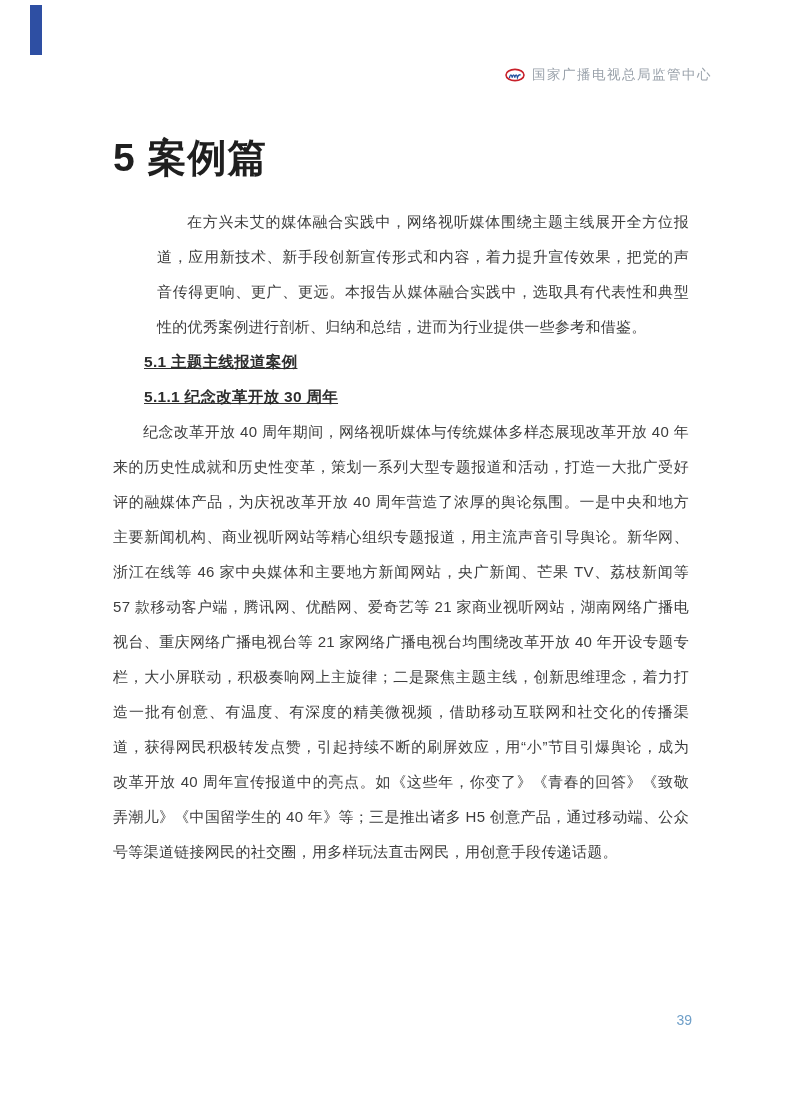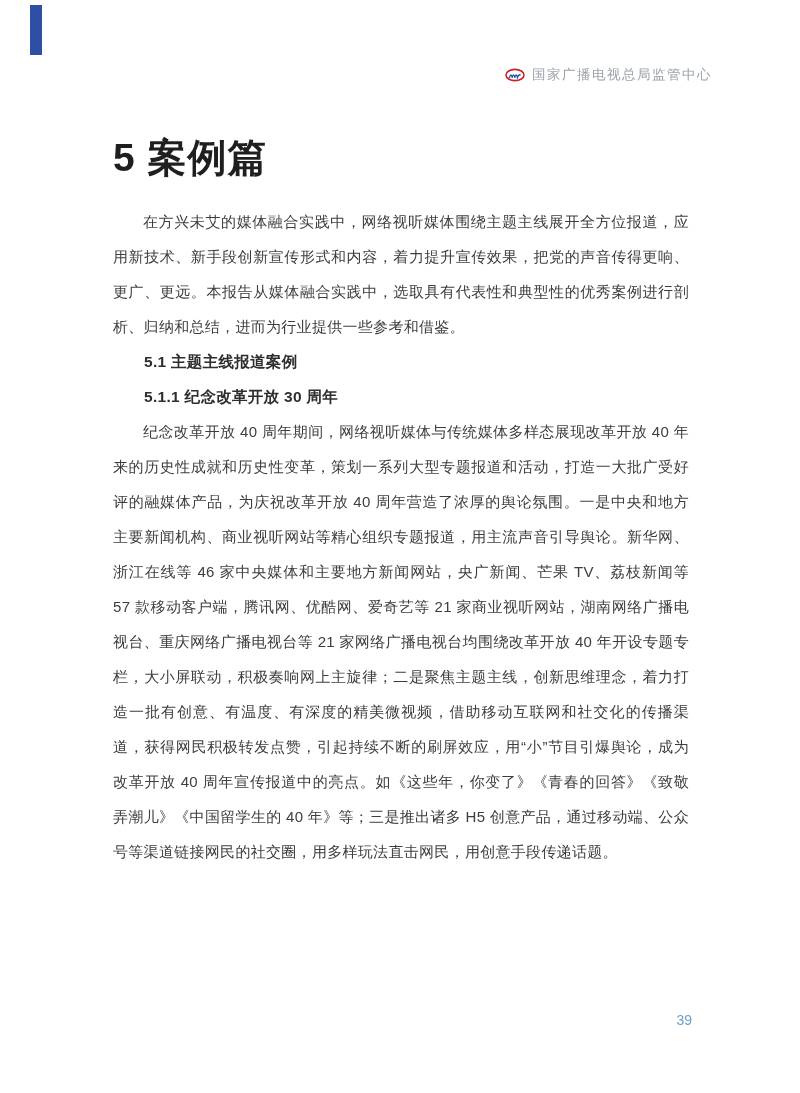--- a/index.html
+++ b/index.html
@@ -49,29 +49,30 @@
   .body-para {
     margin: 0;
     font-size: 15px;
     line-height: 35px;
     color: #3d3d3d;
     text-align: justify;
     text-align-last: left;
     text-indent: 2em;
     letter-spacing: 0.3px;
   }
-  .first-para { margin-top: 26px; }
+  .first-para { margin-top: 26px; margin-left: 44px; }
   .sec-heading {
     margin: 0;
     font-size: 15.5px;
     line-height: 35px;
     font-weight: bold;
     color: #2e2e2e;
     text-indent: 2em;
     letter-spacing: 0.3px;
+    text-decoration: underline;
   }
   .page-number {
     position: absolute;
     top: 1012px;
     right: 108px;
     font-size: 14px;
     color: #6f9fc8;
     text-align: right;
   }
 </style>

